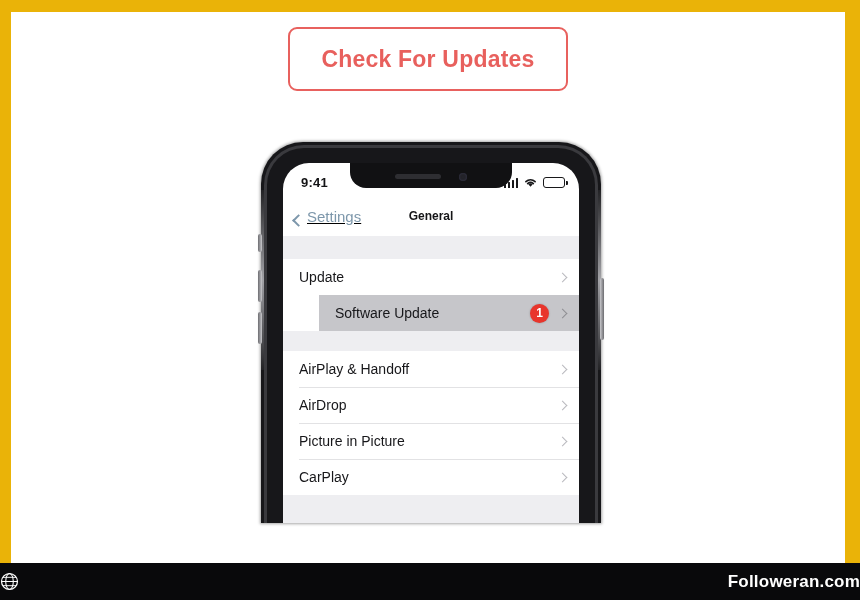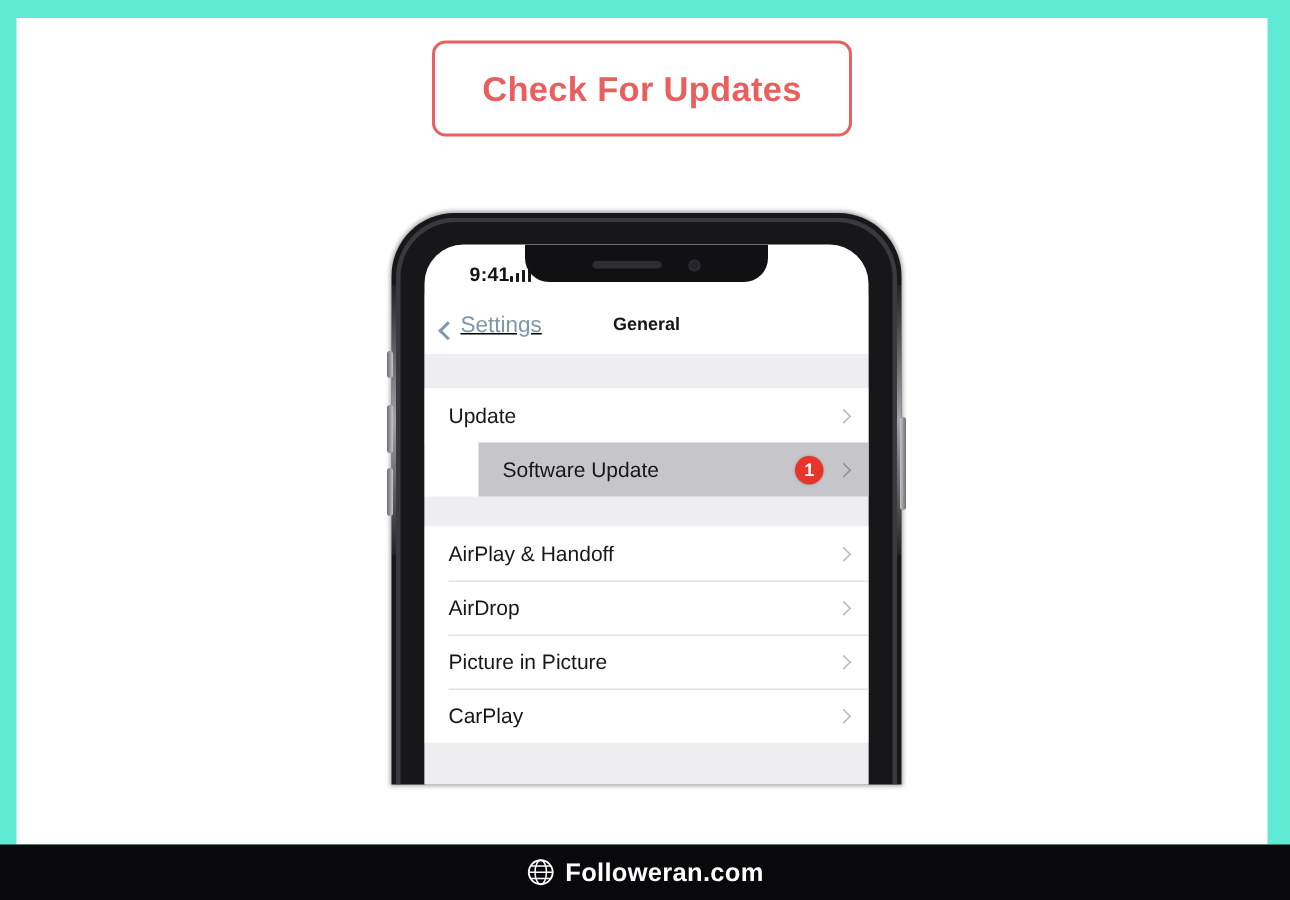--- a/index.html
+++ b/index.html
@@ -8,21 +8,21 @@
     background: #050507;
     font-family: "Liberation Sans", sans-serif;
     overflow: hidden;
   }
 
   
   .screen-frame {
     position: absolute;
     left: 0; top: 0;
     width: 860px; height: 600px;
-    background: #5eead4;
+    background: #eab308;
   }
   .page {
     position: absolute;
     left: 11px; top: 12px;
     width: 834px; height: 551px;
     background: #ffffff;
   }
 
   
   .title-badge {
@@ -145,24 +145,25 @@
     width: 8px; height: 8px;
     border-radius: 50%;
     background: #23232a;
     box-shadow: inset 0 0 2px #3d3d55;
     margin-top: 2px;
   }
 
   
   .status-bar {
     position: absolute;
-    top: 0; left: 12px;
+    top: 0; left: 0;
     width: 100%; height: 33px;
     display: flex;
     align-items: center;
+    justify-content: space-between;
     padding: 6px 14px 0 18px;
     z-index: 5;
   }
   .status-time {
     font-size: 13px;
     font-weight: bold;
     color: #131315;
     letter-spacing: 0.2px;
   }
   .status-right {
@@ -306,21 +307,21 @@
   }
 
   
   .footer {
     position: absolute;
     left: 0; top: 563px;
     width: 860px; height: 37px;
     background: #09090b;
     display: flex;
     align-items: center;
-    justify-content: center;
+    justify-content: space-between;
     gap: 7px;
   }
   .globe-icon { display: block; }
   .footer-text {
     color: #ffffff;
     font-size: 17px;
     font-weight: bold;
     letter-spacing: 0.2px;
   }
 </style>

